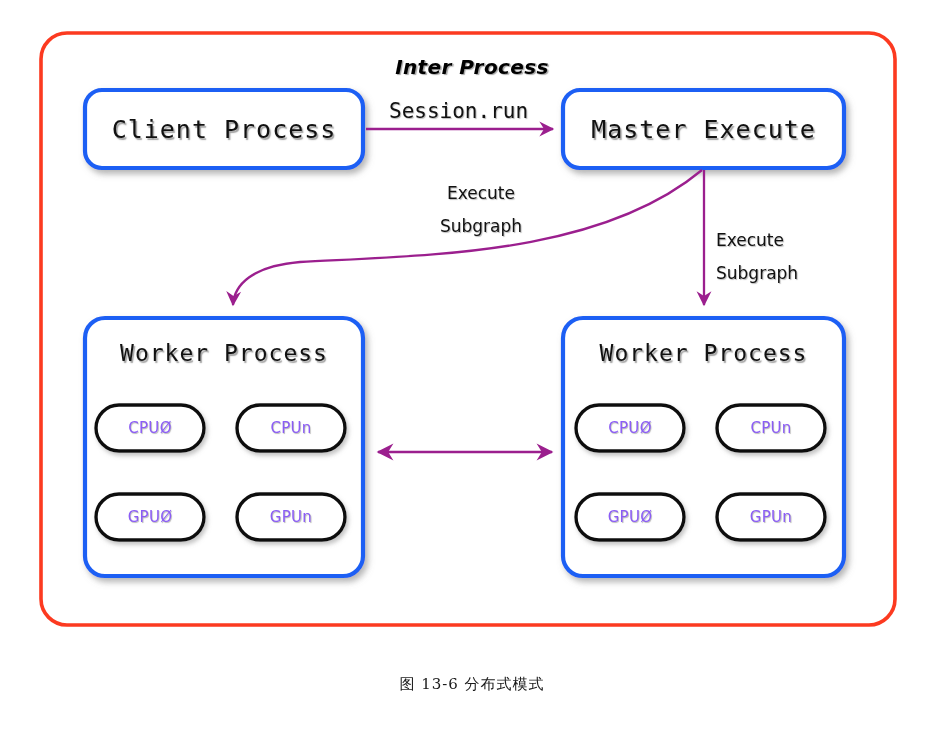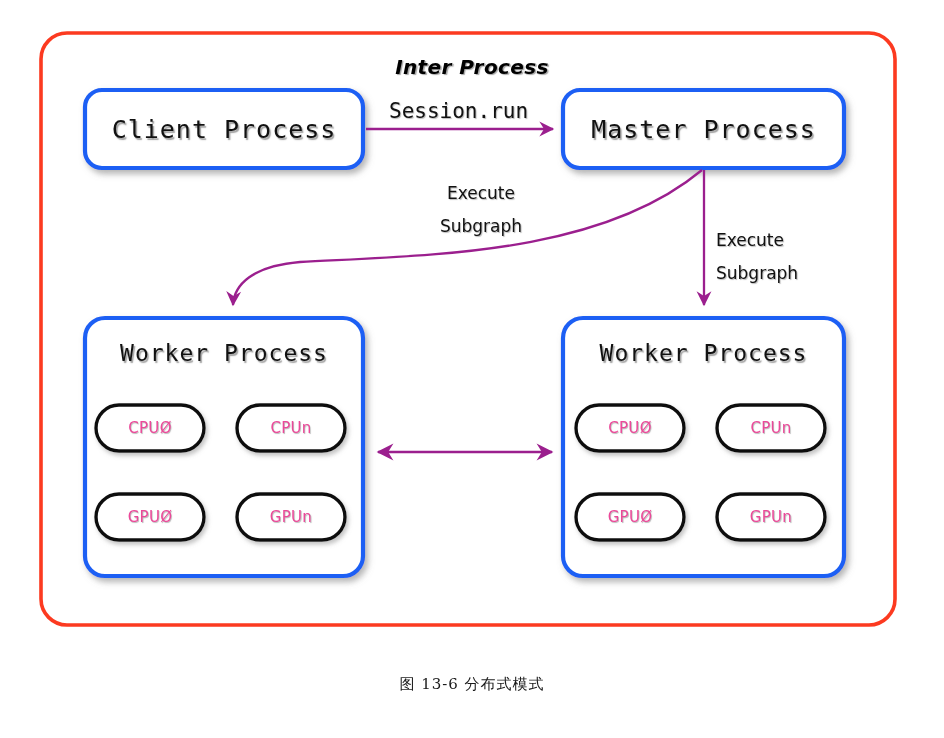--- a/index.html
+++ b/index.html
@@ -46,21 +46,21 @@
   .worker-title {
     font-family: "DejaVu Sans Mono", monospace;
     font-size: 23px;
     letter-spacing: 1px;
     text-shadow: 1.5px 1.5px 1.2px rgba(80,80,80,0.55);
   }
   .unit-label {
     font-family: "DejaVu Sans", sans-serif;
     font-size: 15px;
     letter-spacing: 0.3px;
-    color: #ec4899;
+    color: #8b5cf6;
     text-shadow: 0.8px 0.8px 0.8px rgba(120,120,120,0.5);
   }
   .group-title {
     font-family: "DejaVu Sans", sans-serif;
     font-style: italic;
     font-weight: bold;
     font-size: 20px;
     letter-spacing: 0.4px;
     color: #000000;
     text-shadow: 1.4px 1.4px 1px rgba(90,90,90,0.55);
@@ -140,21 +140,21 @@
 
     <path d="M 704 170 L 704 305" fill="none" stroke="#9B1F8E" stroke-width="2.3" marker-end="url(#arrowhead)"></path>
 
     <path d="M 378 452 L 552 452" fill="none" stroke="#9B1F8E" stroke-width="2.6" marker-end="url(#arrowhead)" marker-start="url(#arrowhead-start)"></path>
   </svg>
 
   <div class="node-label group-title" style="left:0;top:54px;width:944px;height:26px;">Inter Process</div>
 
   <div class="node-label proc-title" style="left:85px;top:90px;width:278px;height:78px;">Client Process</div>
 
-  <div class="node-label proc-title" style="left:563px;top:90px;width:281px;height:78px;">Master Process</div>
+  <div class="node-label proc-title" style="left:563px;top:90px;width:281px;height:78px;">Master Execute</div>
 
   <div class="node-label worker-title" style="left:85px;top:334px;width:278px;height:38px;">Worker Process</div>
 
   <div class="node-label worker-title" style="left:563px;top:334px;width:281px;height:38px;">Worker Process</div>
 
   <div class="node-label unit-label" style="left:96px;top:405px;width:108px;height:46px;">CPUØ</div>
   <div class="node-label unit-label" style="left:237px;top:405px;width:108px;height:46px;">CPUn</div>
   <div class="node-label unit-label" style="left:96px;top:494px;width:108px;height:46px;">GPUØ</div>
   <div class="node-label unit-label" style="left:237px;top:494px;width:108px;height:46px;">GPUn</div>
 

